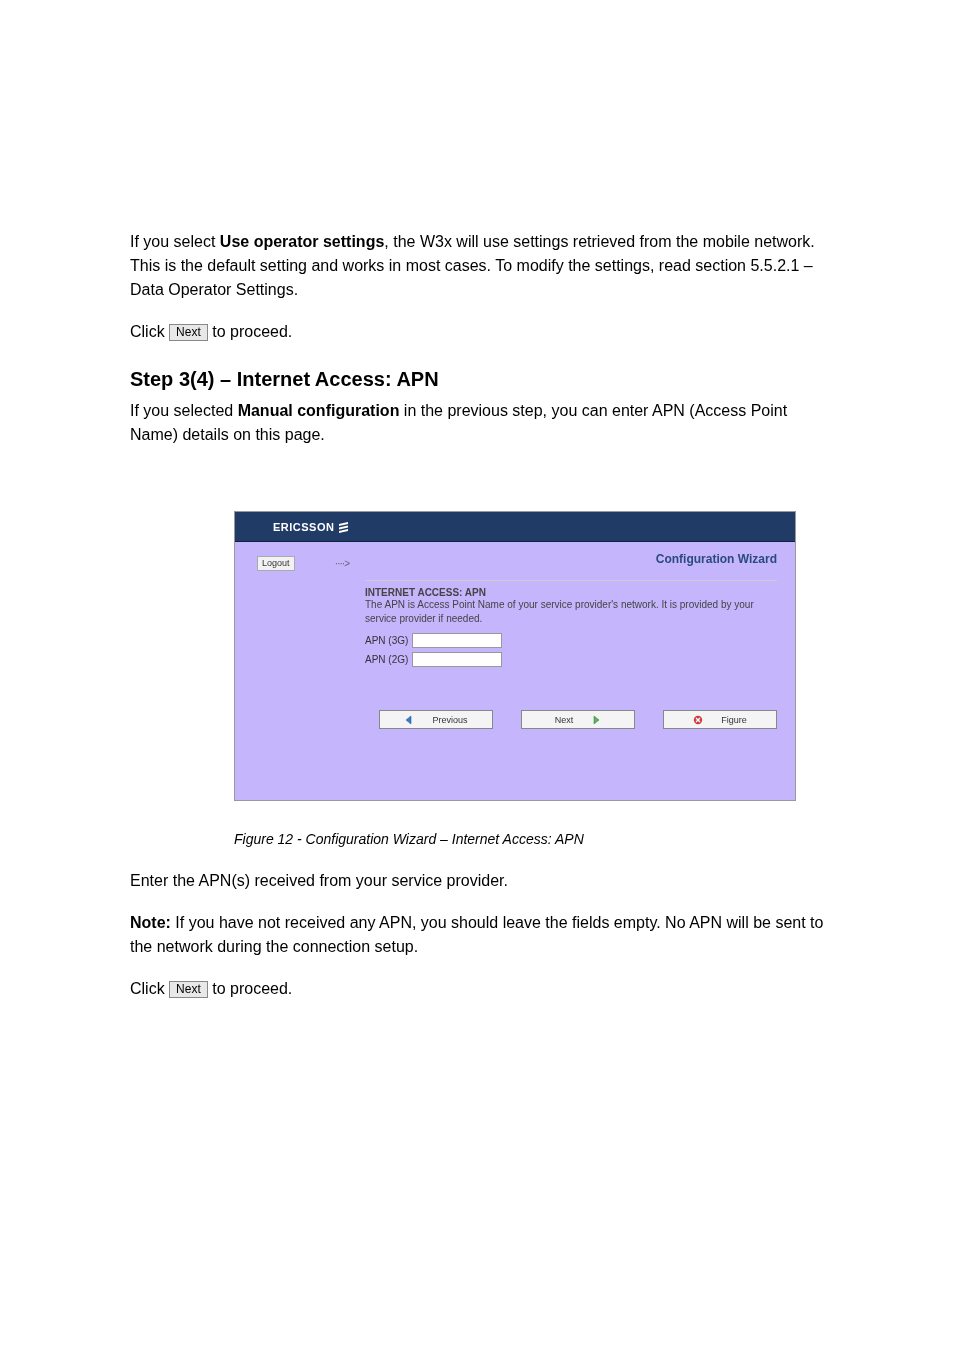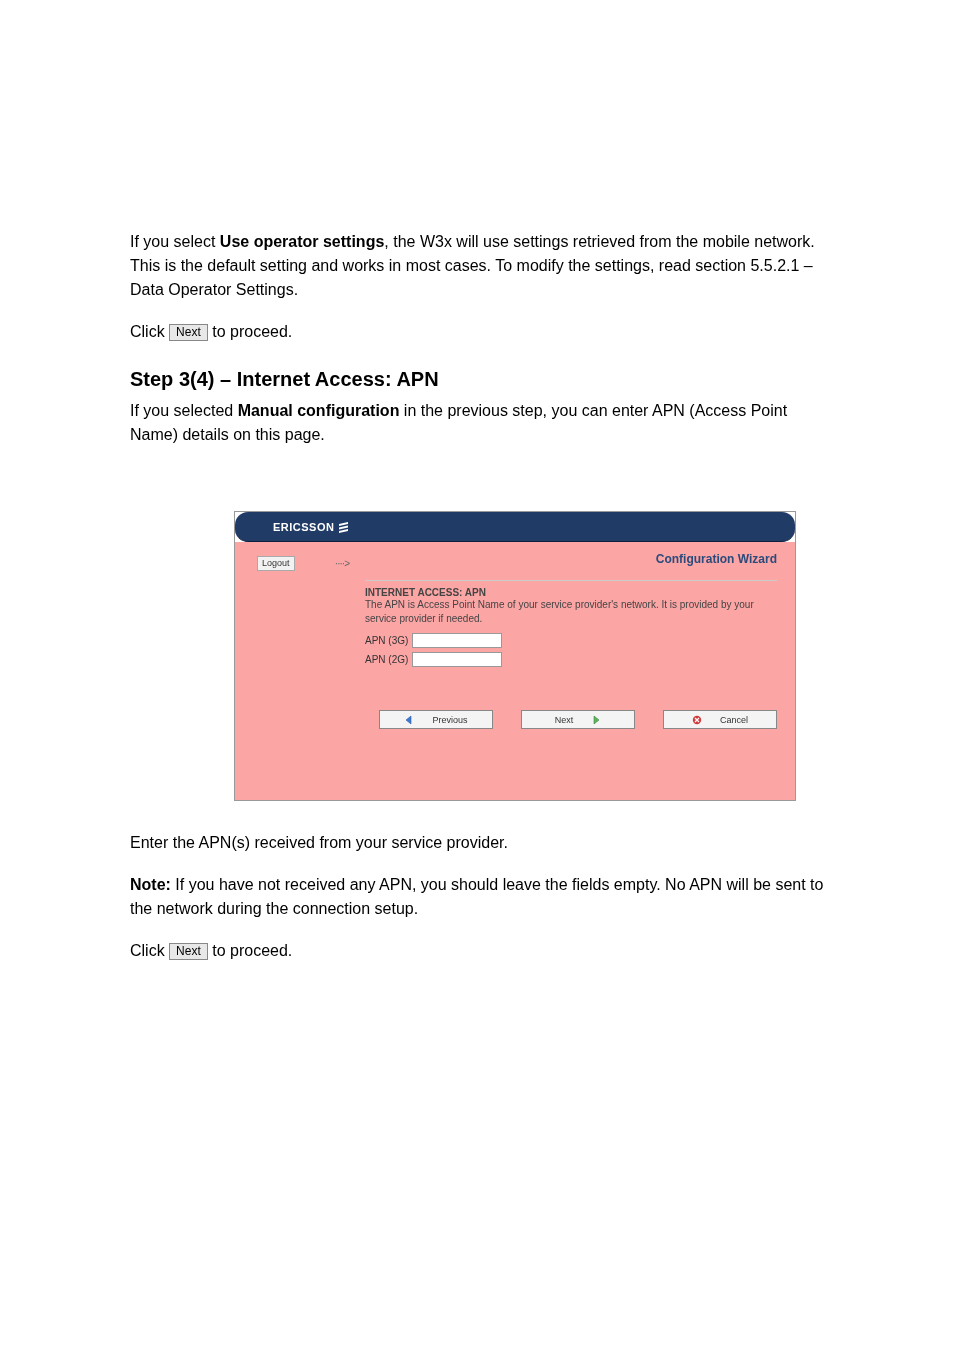--- a/index.html
+++ b/index.html
@@ -42,35 +42,34 @@
     border: 1px solid #999;
     background: #fff;
   }
   .router-header {
     background: #1f3b66;
     height: 30px;
     display: flex;
     align-items: center;
     padding-left: 38px;
     border-bottom: 1px solid #0d213e;
-    border-radius: 13px;
   }
   .router-logo-text {
     color: #fff;
     font-weight: bold;
     font-size: 11px;
     letter-spacing: 0.5px;
     display: flex;
     align-items: center;
     gap: 4px;
   }
   .ericsson-icon svg { display: block; }
   .router-body {
     display: flex;
-    background: #fca5a5;
+    background: #c4b5fd;
     min-height: 258px;
   }
   .router-sidebar {
     width: 130px;
     padding: 14px 6px 6px 6px;
     font-size: 10px;
     color: #333;
     border-right: 0;
   }
   .sidebar-row {
@@ -241,27 +240,28 @@
                 </svg>
             </span>
           </div>
           <div class="wiz-btn">
             <span class="wiz-cancel-icon">
               <svg width="10" height="10" viewBox="0 0 10 10">
                   <circle cx="5" cy="5" r="4.2" fill="#d23b3b"></circle>
                   <path d="M3 3 L7 7 M7 3 L3 7" stroke="#fff" stroke-width="1.3"></path>
                 </svg>
             </span>
-            <span>Cancel</span>
+            <span>Figure</span>
           </div>
         </div>
       </div>
     </div>
   </div>
 
+  <div class="figure-caption">Figure 12 - Configuration Wizard – Internet Access: APN</div>
 
   <p class="body-text">Enter the APN(s) received from your service provider.</p>
 
   <p class="body-text">
     <span class="bold">Note:</span>
     <span>If you have not received any APN, you should leave the fields empty. No APN will be sent to the network during the connection setup.</span>
   </p>
 
   <p class="body-text">
     <span>Click </span><span class="small-btn">Next</span><span> to proceed.</span>

